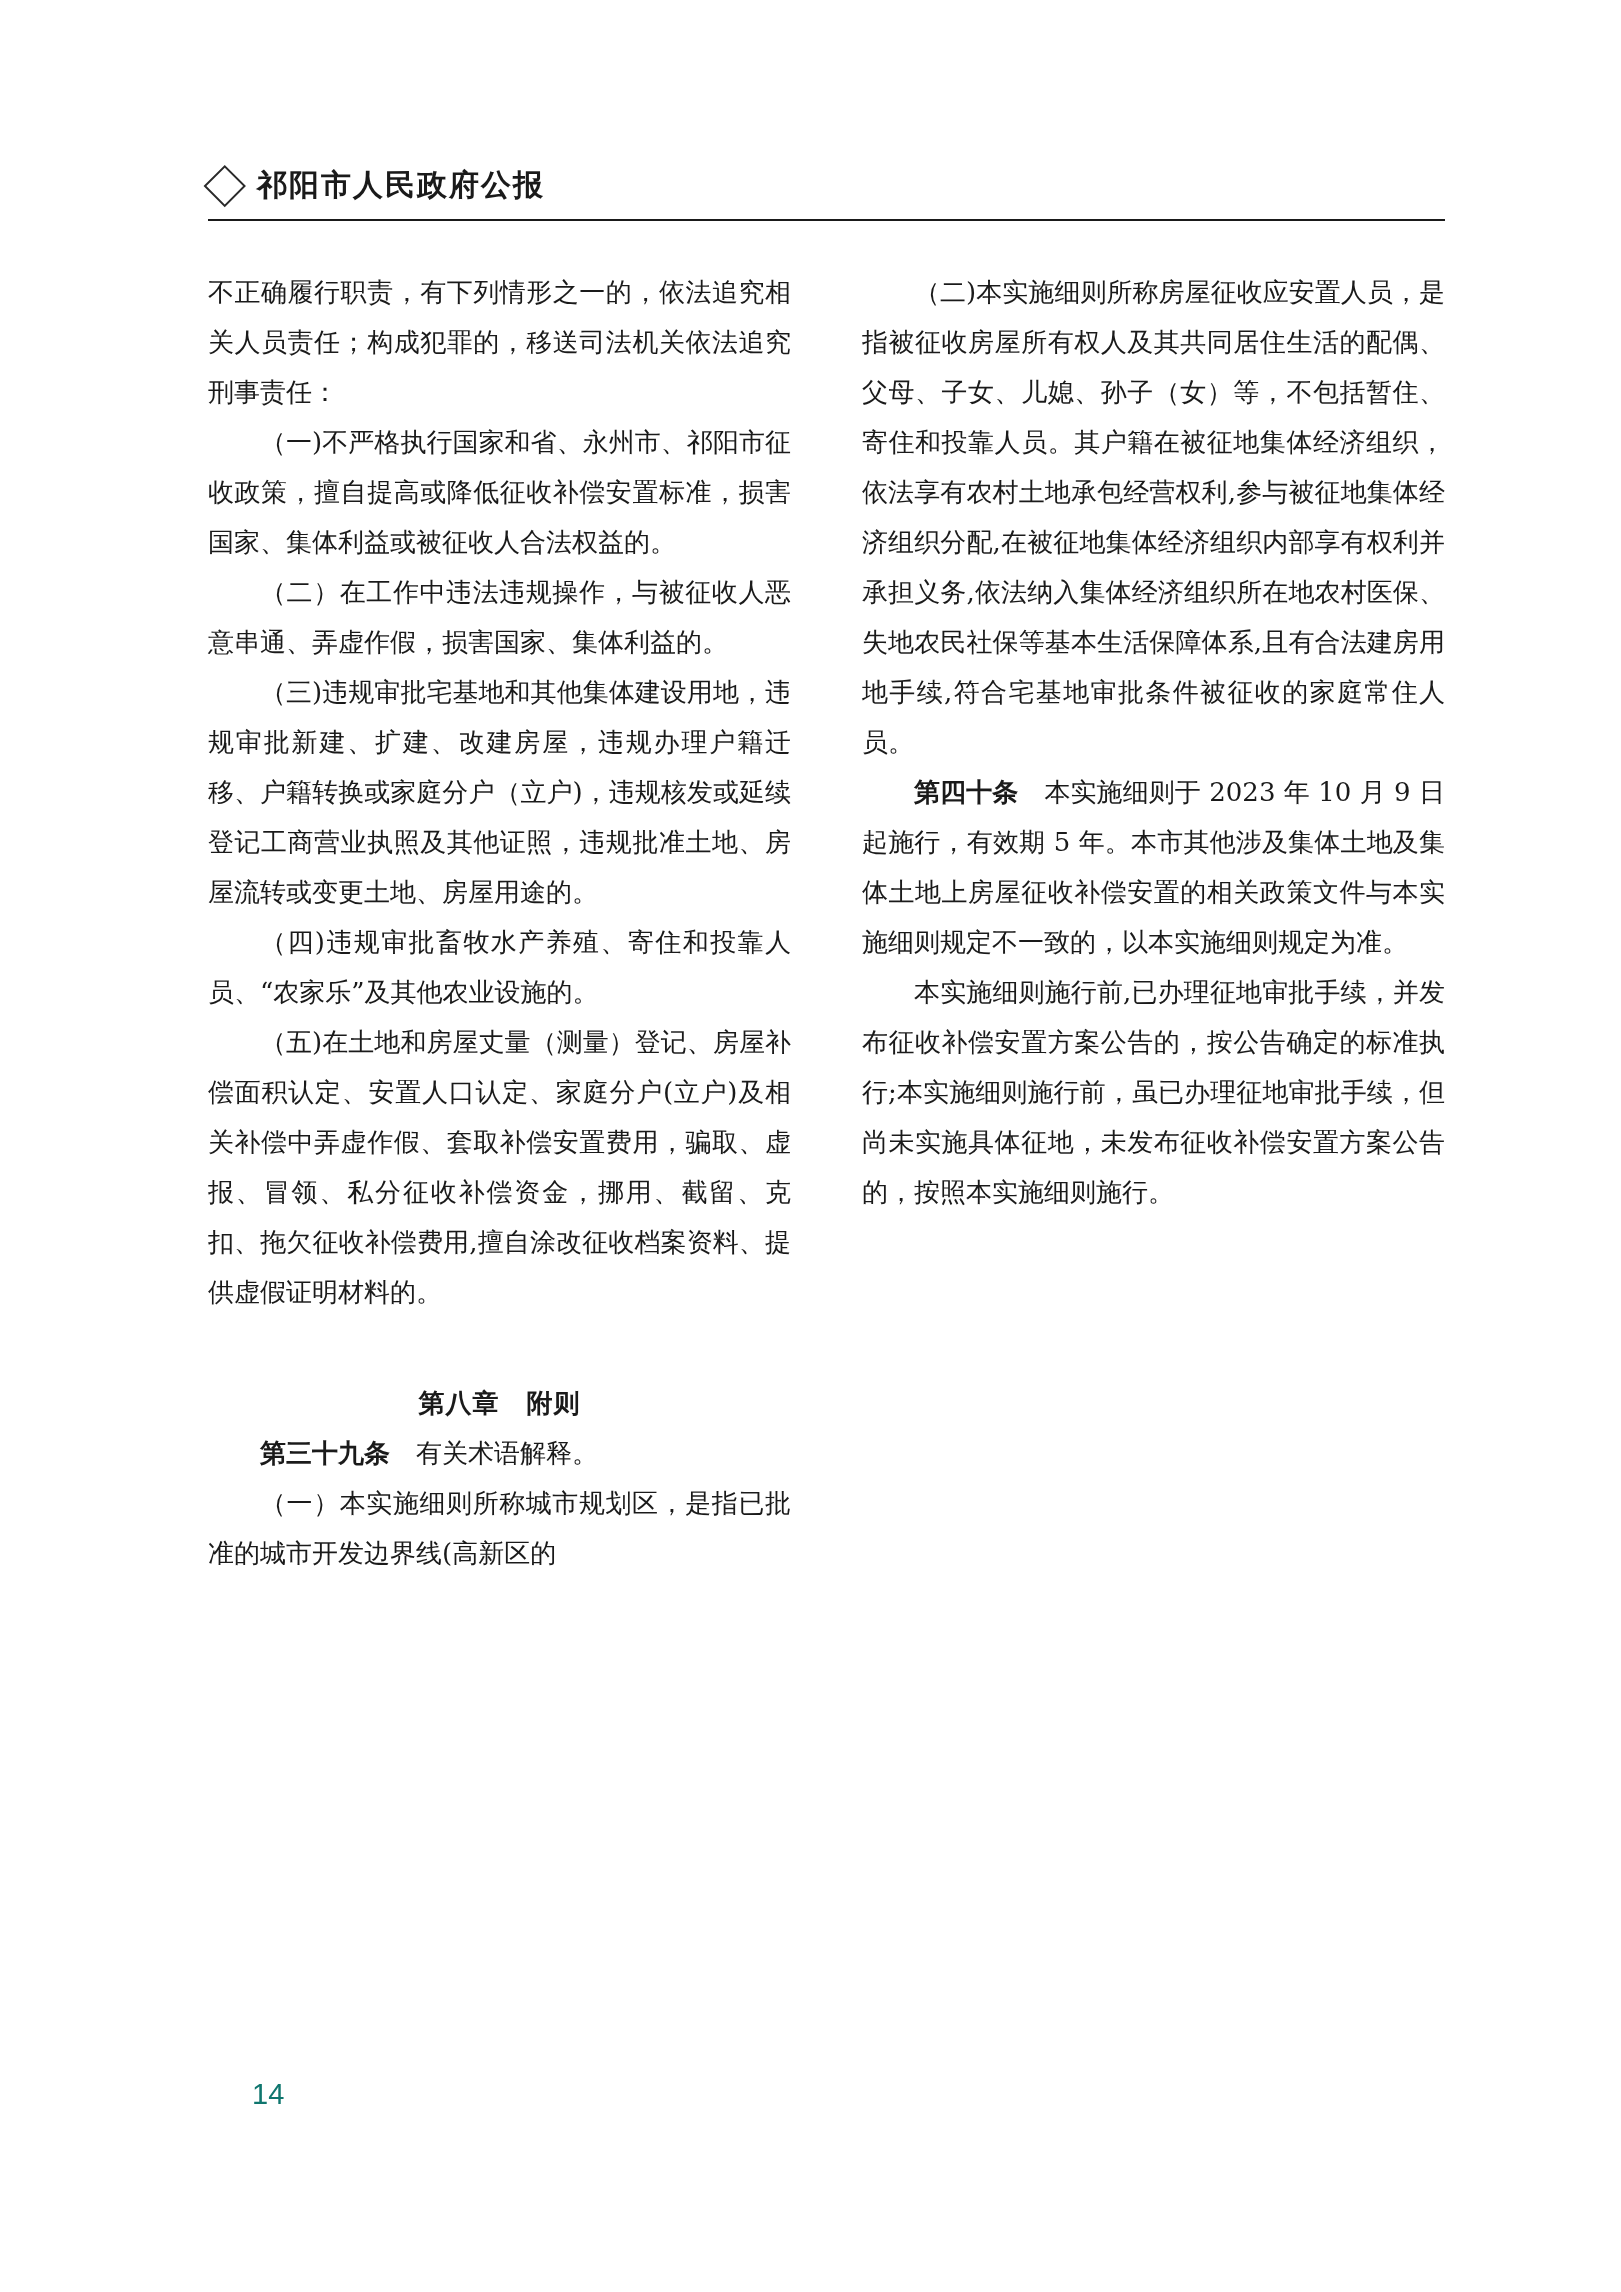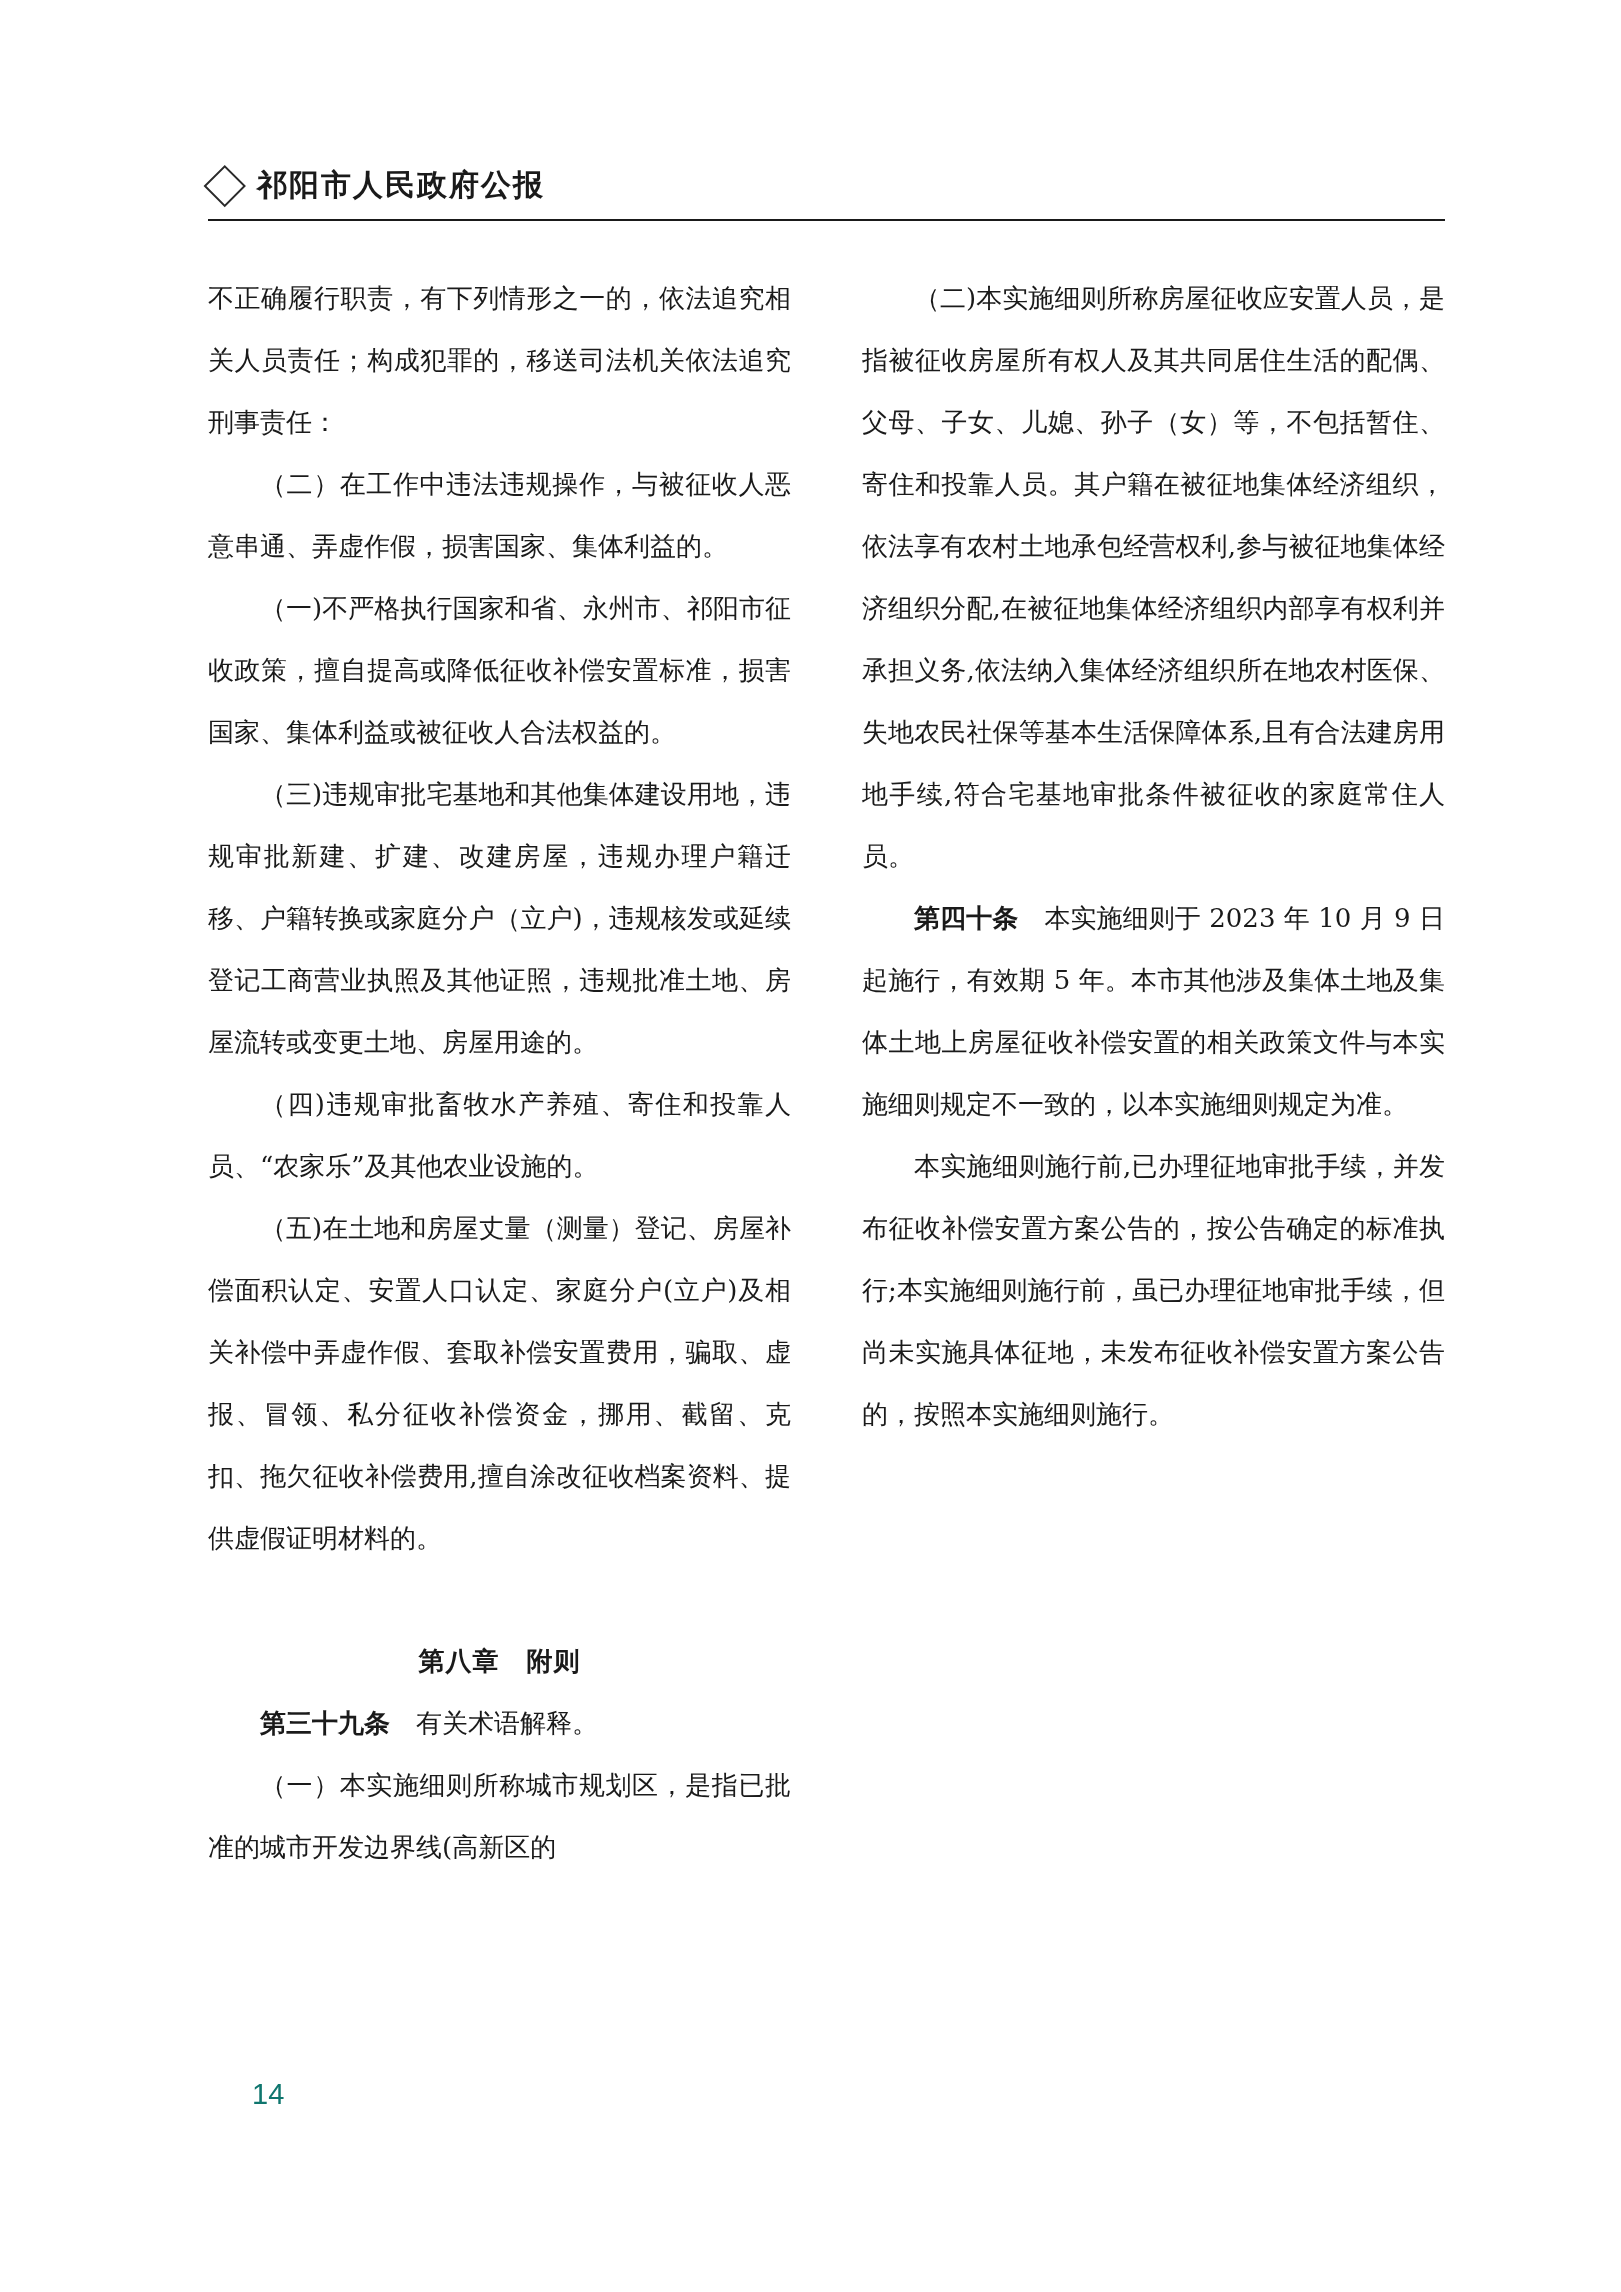--- a/index.html
+++ b/index.html
@@ -69,21 +69,21 @@
     width: 1237px;
     display: flex;
     gap: 71px;
   }
   .col {
     width: 583px;
   }
   p {
     margin: 0;
     font-size: 26px;
-    line-height: 62px;
+    line-height: 50px;
     text-align: justify;
     text-justify: inter-ideograph;
     font-family: "DejaVu Serif", "Liberation Serif", serif;
     color: #1a1a1a;
   }
   p.indent {
     text-indent: 52px;
   }
   p.noindent {
     text-indent: 0;
@@ -122,22 +122,22 @@
       <span class="diamond-icon"></span>
       <span class="header-title">祁阳市人民政府公报</span>
     </div>
     <div class="header-rule"></div>
   </div>
 
   <div class="columns">
 
     <div class="col">
       <p class="noindent">不正确履行职责，有下列情形之一的，依法追究相关人员责任；构成犯罪的，移送司法机关依法追究刑事责任：</p>
+      <p class="indent">（一)不严格执行国家和省、永州市、祁阳市征收政策，擅自提高或降低征收补偿安置标准，损害国家、集体利益或被征收人合法权益的。</p>
       <p class="indent">（二）在工作中违法违规操作，与被征收人恶意串通、弄虚作假，损害国家、集体利益的。</p>
-      <p class="indent">（一)不严格执行国家和省、永州市、祁阳市征收政策，擅自提高或降低征收补偿安置标准，损害国家、集体利益或被征收人合法权益的。</p>
       <p class="indent">（三)违规审批宅基地和其他集体建设用地，违规审批新建、扩建、改建房屋，违规办理户籍迁移、户籍转换或家庭分户（立户)，违规核发或延续登记工商营业执照及其他证照，违规批准土地、房屋流转或变更土地、房屋用途的。</p>
       <p class="indent">（四)违规审批畜牧水产养殖、寄住和投靠人员、“农家乐”及其他农业设施的。</p>
       <p class="indent">（五)在土地和房屋丈量（测量）登记、房屋补偿面积认定、安置人口认定、家庭分户(立户)及相关补偿中弄虚作假、套取补偿安置费用，骗取、虚报、冒领、私分征收补偿资金，挪用、截留、克扣、拖欠征收补偿费用,擅自涂改征收档案资料、提供虚假证明材料的。</p>
 
       <p class="chapter-title">第八章　附则</p>
 
       <p class="indent"><span class="art-head">第三十九条</span><span>　有关术语解释。</span></p>
 
       <p class="indent">（一）本实施细则所称城市规划区，是指已批准的城市开发边界线(高新区的</p>
     </div>

